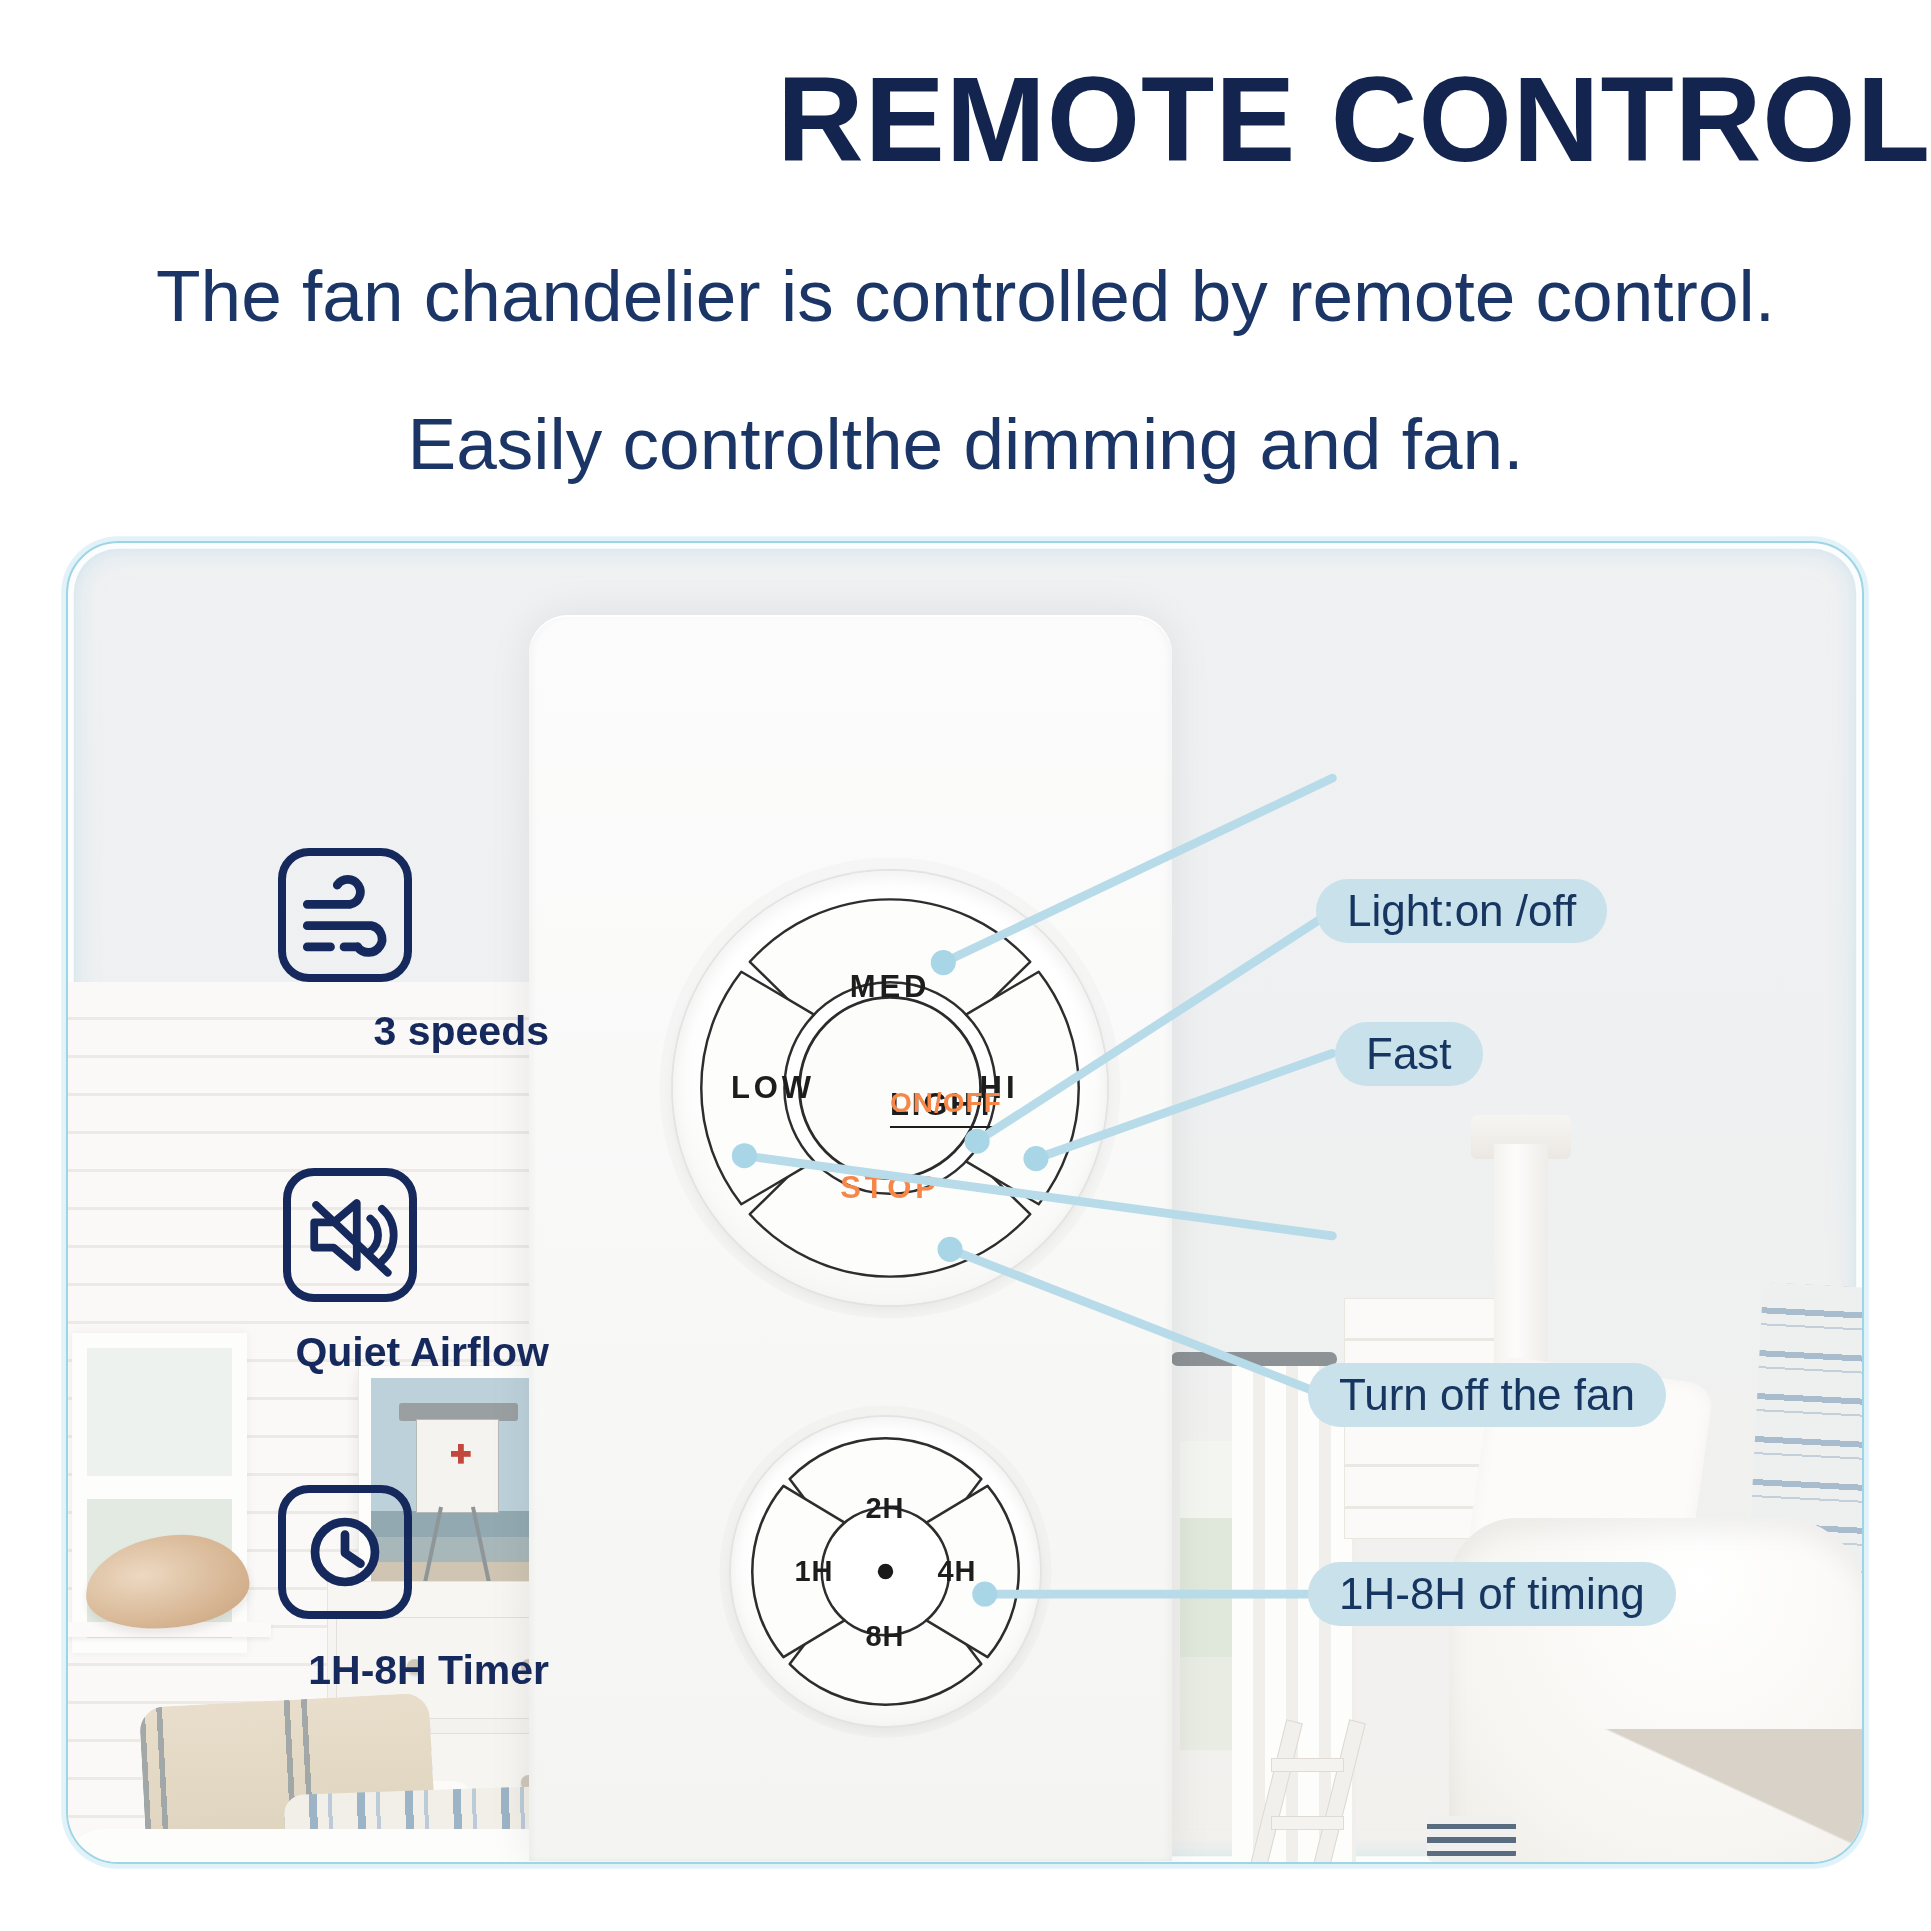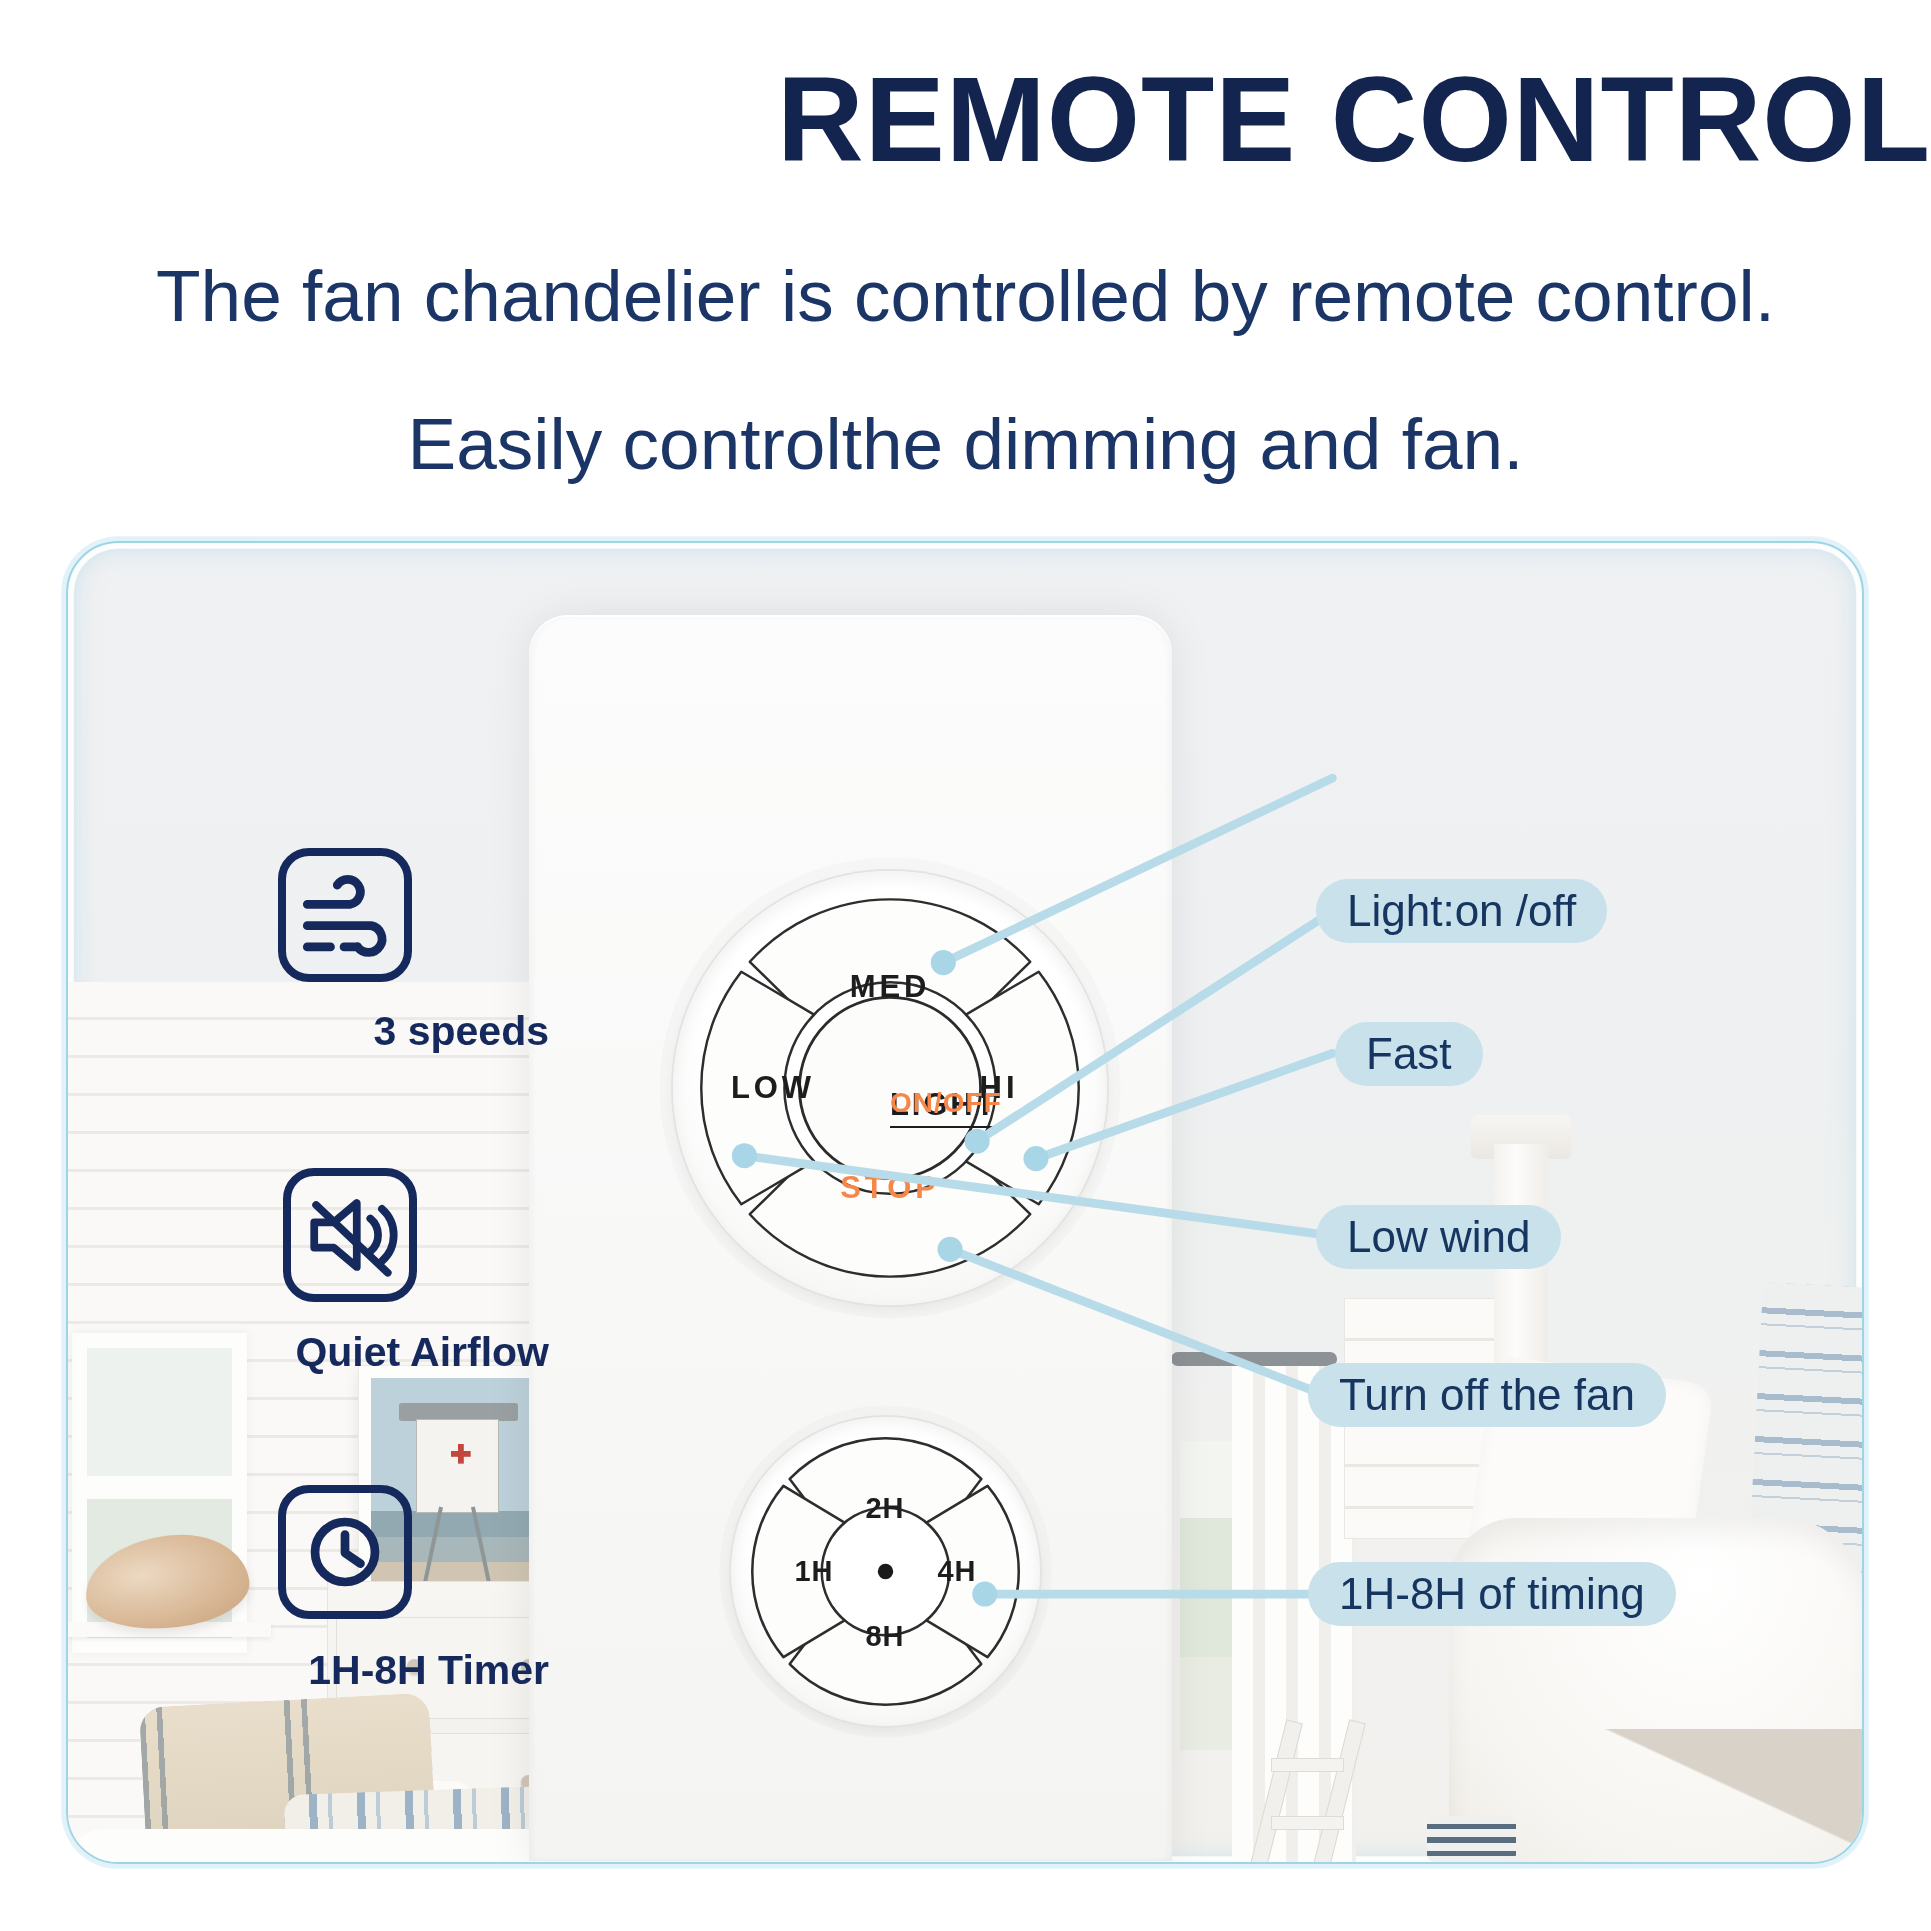--- a/index.html
+++ b/index.html
@@ -230,21 +230,20 @@
       <circle cx="1012" cy="1182" r="13"></circle>
       <circle cx="1073" cy="1200" r="13"></circle>
       <circle cx="771" cy="1197" r="13"></circle>
       <circle cx="984" cy="1294" r="13"></circle>
       <circle cx="1020" cy="1651" r="13"></circle>
     </g>
   </svg>
 
   <div class="pill" style="left:1316px;top:879px;">Light:on /off</div>
   <div class="pill" style="left:1335px;top:1022px;text-align:right;">Fast</div>
-  <div class="pill" style="left:1316px;top:1205px;">Low wind</div>
   <div class="pill" style="left:1308px;top:1363px;">Turn off the fan</div>
   <div class="pill" style="left:1308px;top:1562px;">1H-8H of timing</div>
 
   <div class="feat-icon" style="left:278px;top:848px;">
     <svg viewBox="0 0 122 122">
       <path class="fstroke" d="M22,50 H66 a13,13 0 1 0 -13,-20"></path>
       <path class="fstroke" d="M22,72 H88 a14,14 0 1 1 -14,22"></path>
       <path class="fstroke" d="M22,94 h24"></path>
       <path class="fstroke" d="M60,94 h14"></path>
     </svg>

